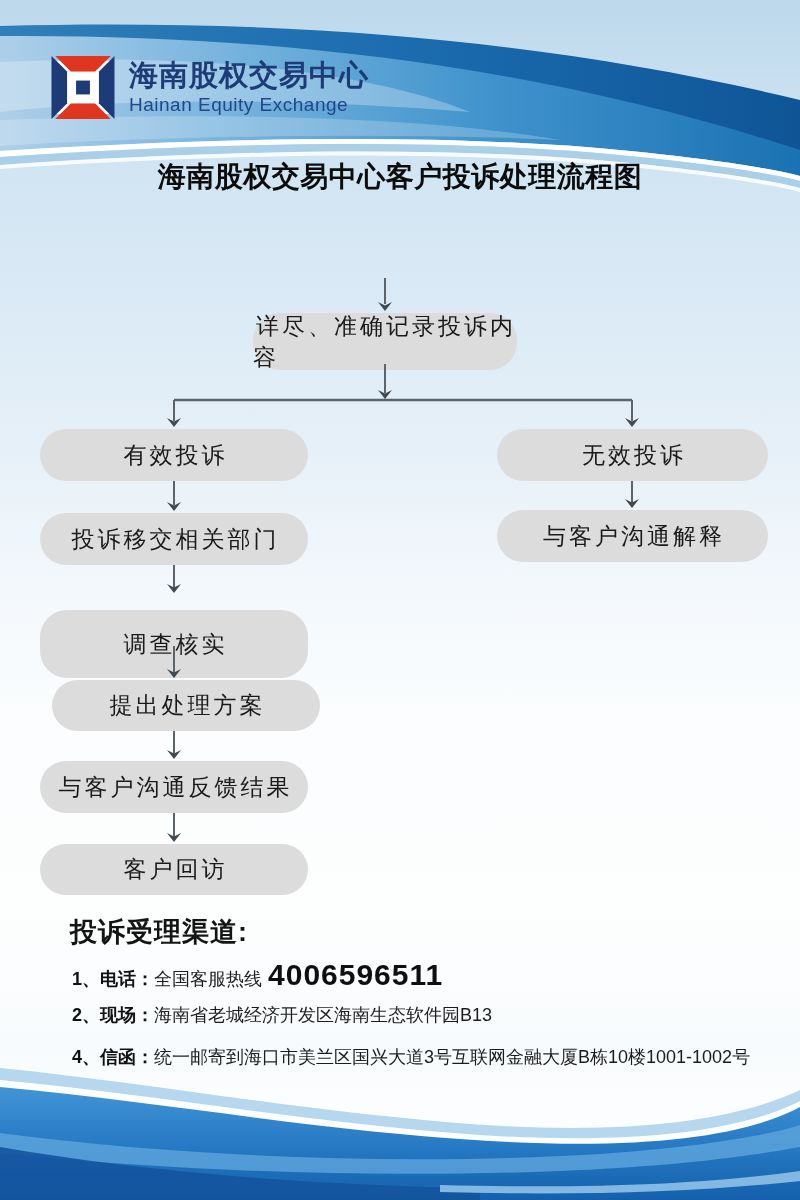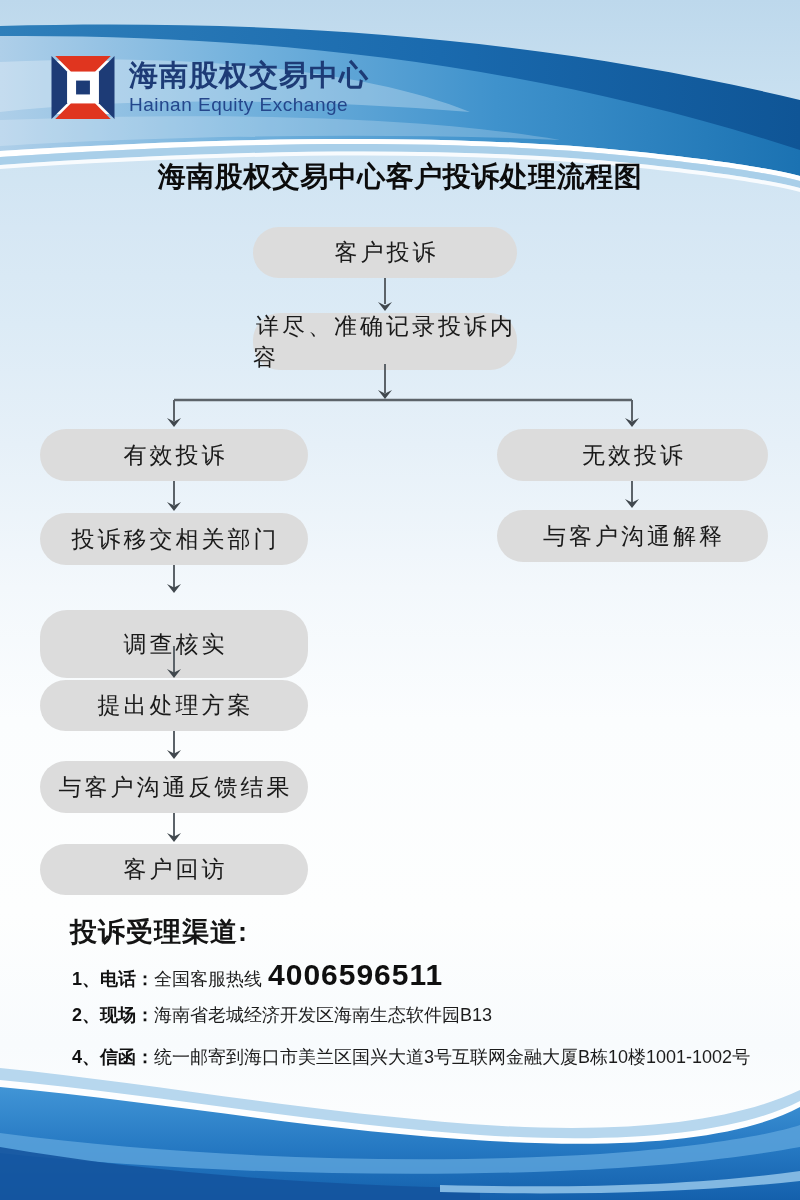--- a/index.html
+++ b/index.html
@@ -94,27 +94,26 @@
       <rect x="39" y="39" width="22" height="22" fill="#1d3b76"></rect>
     </svg>
     <div class="names">
       <div class="brand-zh">海南股权交易中心</div>
       <div class="brand-en">Hainan Equity Exchange</div>
     </div>
   </div>
 
   <div id="page-title">海南股权交易中心客户投诉处理流程图</div>
 
-  <div class="node" style="left:253px;top:227px;width:264px;height:51px;">客户投诉</div>
   <div class="node" style="left:253px;top:313px;width:264px;height:57px;">详尽、准确记录投诉内容</div>
 
   <div class="node" style="left:40px;top:429px;width:268px;height:52px;">有效投诉</div>
   <div class="node" style="left:40px;top:513px;width:268px;height:52px;">投诉移交相关部门</div>
   <div class="node" style="left:40px;top:610px;width:268px;height:68px;text-align:center;">调查核实</div>
-  <div class="node" style="left:40px;top:680px;width:268px;height:51px;">提出处理方案</div>
+  <div class="node" style="left:52px;top:680px;width:268px;height:51px;">提出处理方案</div>
   <div class="node" style="left:40px;top:761px;width:268px;height:52px;">与客户沟通反馈结果</div>
   <div class="node" style="left:40px;top:844px;width:268px;height:51px;">客户回访</div>
 
   <div class="node" style="left:497px;top:429px;width:271px;height:52px;">无效投诉</div>
   <div class="node" style="left:497px;top:510px;width:271px;height:52px;">与客户沟通解释</div>
 
   <svg id="arrows" width="800" height="920" viewBox="0 0 800 920">
     <g stroke="#5c6369" stroke-width="2" fill="none">
       <line x1="385" y1="278" x2="385" y2="304"></line>
       <line x1="385" y1="364" x2="385" y2="393"></line>

